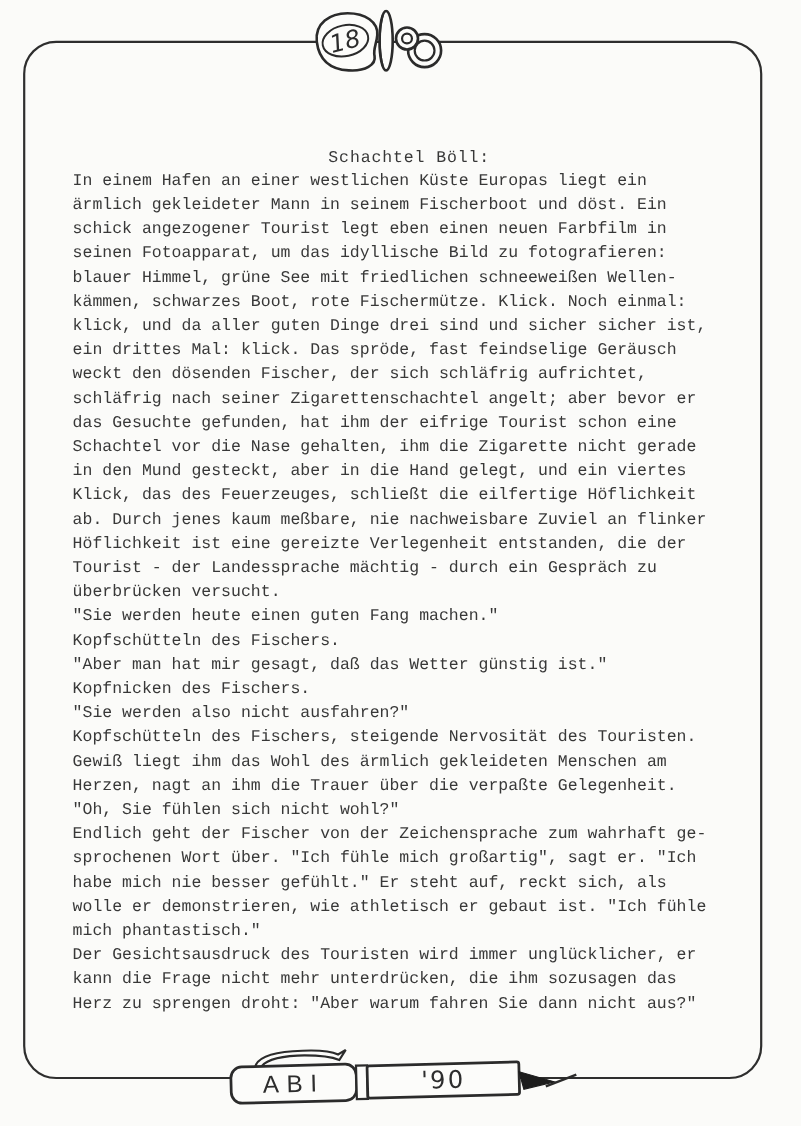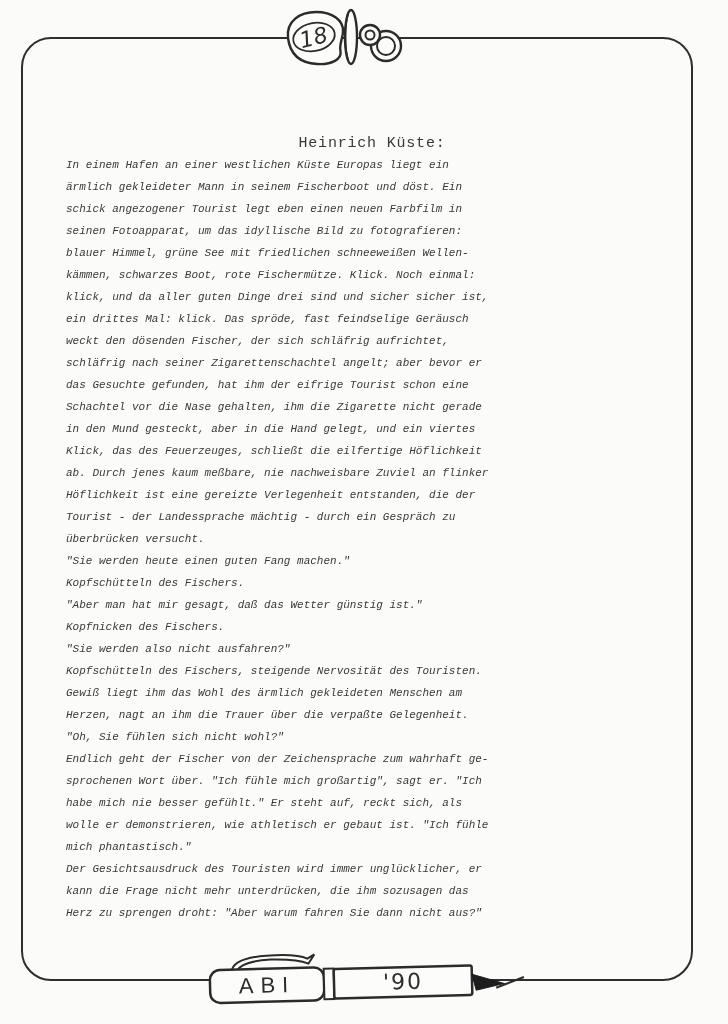--- a/index.html
+++ b/index.html
@@ -31,24 +31,23 @@
     width: 612px;
     text-align: center;
     font-size: 15px;
     line-height: 22px;
     letter-spacing: 0.8px;
     white-space: pre;
   }
   .body-text {
     position: absolute;
     left: 66px; top: 154px;
-    font-size: 11px;
+    font-size: 15px;
     line-height: 22px;
     white-space: pre;
-    font-style: italic;
   }
   .pen {
     position: absolute;
     left: 140px; top: 944px;
     width: 450px; height: 78px;
   }
   .ink-stroke { fill: #fcfcfa; stroke: #2b2b2b; }
   .no-fill { fill: none; stroke: #2b2b2b; }
   svg text { fill: #2d2d2d; }
 </style>
@@ -69,21 +68,21 @@
 
     <ellipse class="ink-stroke" cx="81" cy="32" rx="6" ry="27" stroke-width="2.4"></ellipse>
     <path class="no-fill" d="M78,9 C74.5,21 74.5,43 78,55" stroke-width="1.8"></path>
 
     <path class="ink-stroke" stroke-width="2.4" d="M18,33 C16,16 30,7 46,7 C62,7 74,15 73,27 C72.5,34 69,40 70.5,46 C72,54 62,60 47,59 C30,58 20,49 18,33 Z"></path>
     <ellipse class="no-fill" cx="44" cy="32" rx="21" ry="14" stroke-width="1.8" transform="rotate(-12 44 32)"></ellipse>
     <text x="44" y="40" text-anchor="middle" font-size="22" font-style="italic" font-family="DejaVu Sans, sans-serif" transform="rotate(-14 44 34)">18</text>
   </svg>
 
   <div class="title-block">
-    <div>Heinrich Küste:</div>
+    <div>Schachtel Böll:</div>
   </div>
 
   <div class="body-text"><div>In einem Hafen an einer westlichen Küste Europas liegt ein</div><div>ärmlich gekleideter Mann in seinem Fischerboot und döst. Ein</div><div>schick angezogener Tourist legt eben einen neuen Farbfilm in</div><div>seinen Fotoapparat, um das idyllische Bild zu fotografieren:</div><div>blauer Himmel, grüne See mit friedlichen schneeweißen Wellen-</div><div>kämmen, schwarzes Boot, rote Fischermütze. Klick. Noch einmal:</div><div>klick, und da aller guten Dinge drei sind und sicher sicher ist,</div><div>ein drittes Mal: klick. Das spröde, fast feindselige Geräusch</div><div>weckt den dösenden Fischer, der sich schläfrig aufrichtet,</div><div>schläfrig nach seiner Zigarettenschachtel angelt; aber bevor er</div><div>das Gesuchte gefunden, hat ihm der eifrige Tourist schon eine</div><div>Schachtel vor die Nase gehalten, ihm die Zigarette nicht gerade</div><div>in den Mund gesteckt, aber in die Hand gelegt, und ein viertes</div><div>Klick, das des Feuerzeuges, schließt die eilfertige Höflichkeit</div><div>ab. Durch jenes kaum meßbare, nie nachweisbare Zuviel an flinker</div><div>Höflichkeit ist eine gereizte Verlegenheit entstanden, die der</div><div>Tourist - der Landessprache mächtig - durch ein Gespräch zu</div><div>überbrücken versucht.</div><div>"Sie werden heute einen guten Fang machen."</div><div>Kopfschütteln des Fischers.</div><div>"Aber man hat mir gesagt, daß das Wetter günstig ist."</div><div>Kopfnicken des Fischers.</div><div>"Sie werden also nicht ausfahren?"</div><div>Kopfschütteln des Fischers, steigende Nervosität des Touristen.</div><div>Gewiß liegt ihm das Wohl des ärmlich gekleideten Menschen am</div><div>Herzen, nagt an ihm die Trauer über die verpaßte Gelegenheit.</div><div>"Oh, Sie fühlen sich nicht wohl?"</div><div>Endlich geht der Fischer von der Zeichensprache zum wahrhaft ge-</div><div>sprochenen Wort über. "Ich fühle mich großartig", sagt er. "Ich</div><div>habe mich nie besser gefühlt." Er steht auf, reckt sich, als</div><div>wolle er demonstrieren, wie athletisch er gebaut ist. "Ich fühle</div><div>mich phantastisch."</div><div>Der Gesichtsausdruck des Touristen wird immer unglücklicher, er</div><div>kann die Frage nicht mehr unterdrücken, die ihm sozusagen das</div><div>Herz zu sprengen droht: "Aber warum fahren Sie dann nicht aus?"</div></div>
 
   <svg class="pen" viewBox="0 0 450 78" xmlns="http://www.w3.org/2000/svg">
     <g transform="rotate(-1.5 230 38)">
 
       <path class="ink-stroke" stroke-width="2" d="M92,24 C93,15 106,10 127,9 C147,8 162,10 168,13 L175,9 L169,18 C162,15 149,13 131,13 C113,13.5 100,17 97,24 Z"></path>
 
       <rect class="ink-stroke" x="70" y="22" width="114" height="33" rx="10" stroke-width="2.5"></rect>

